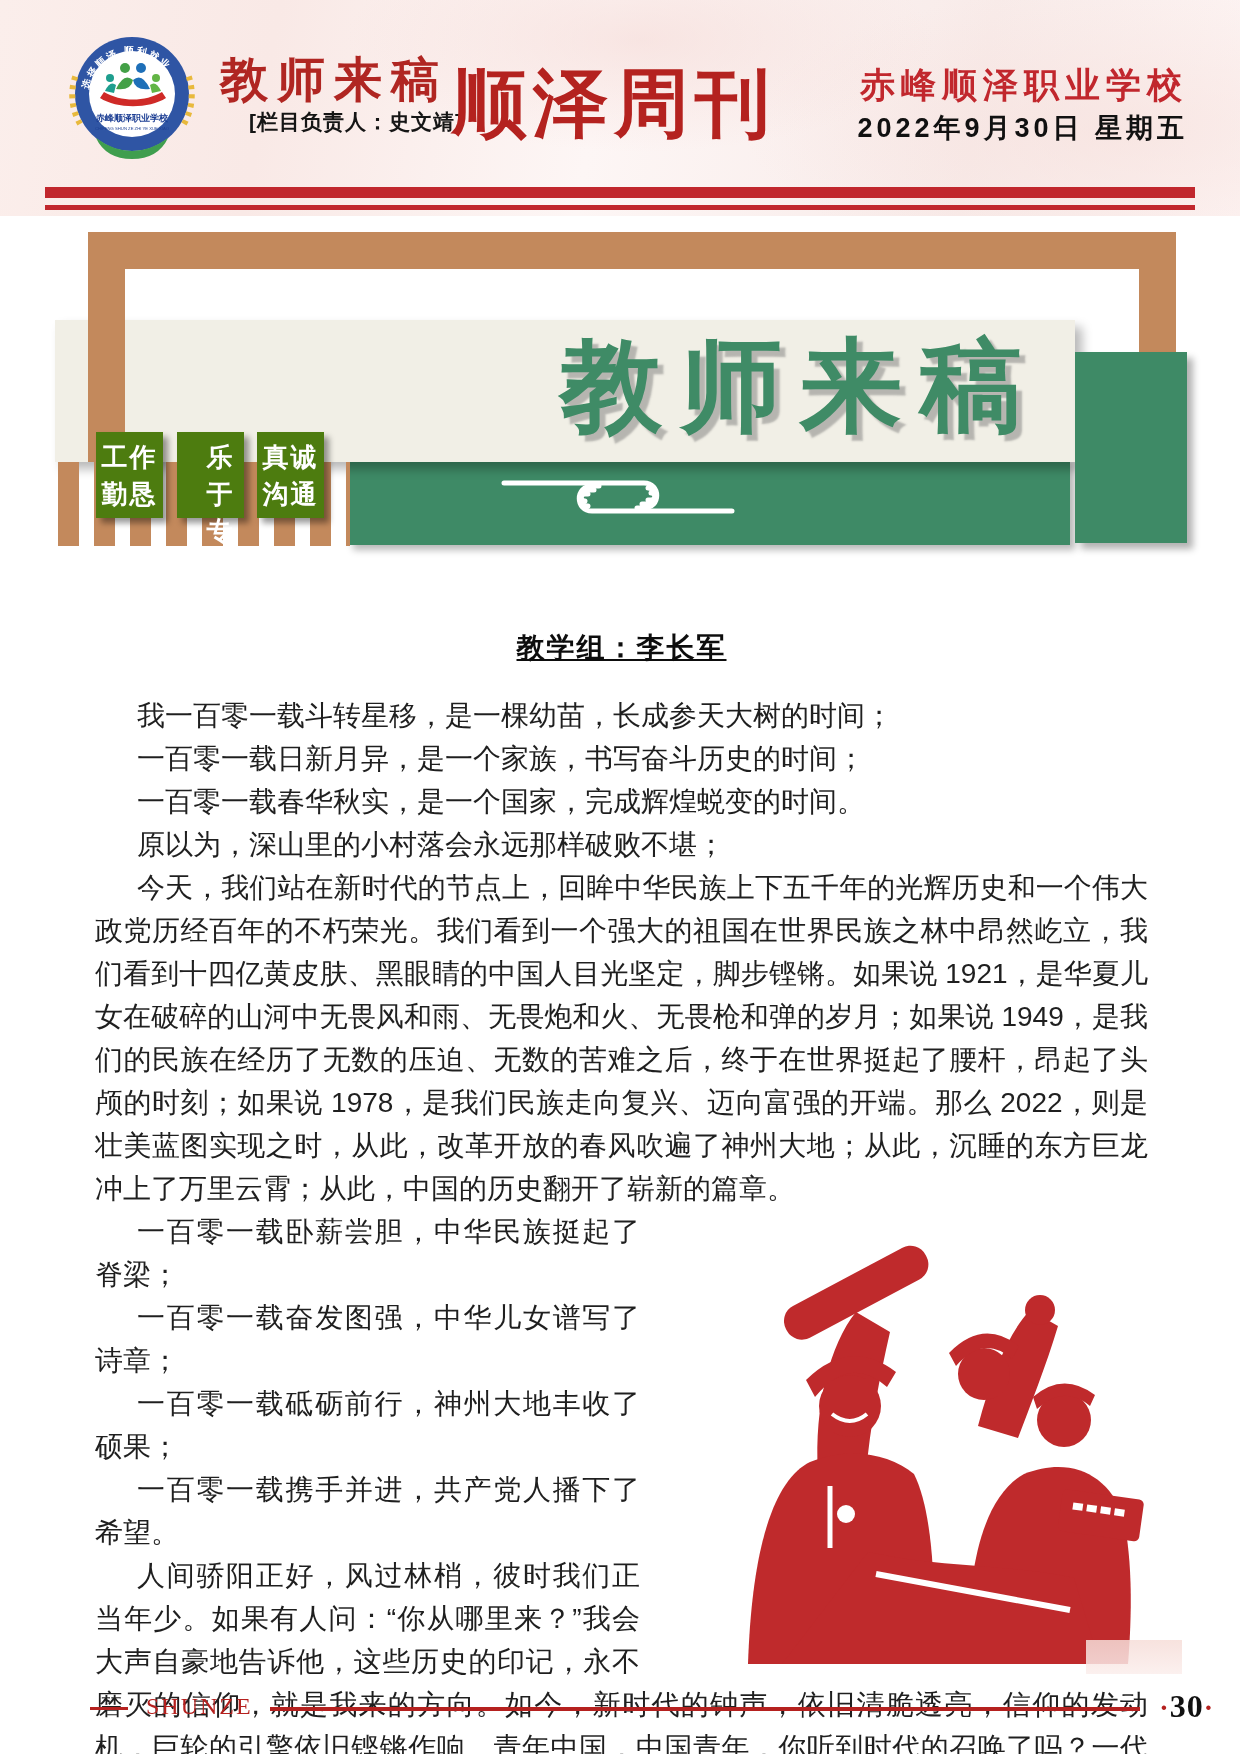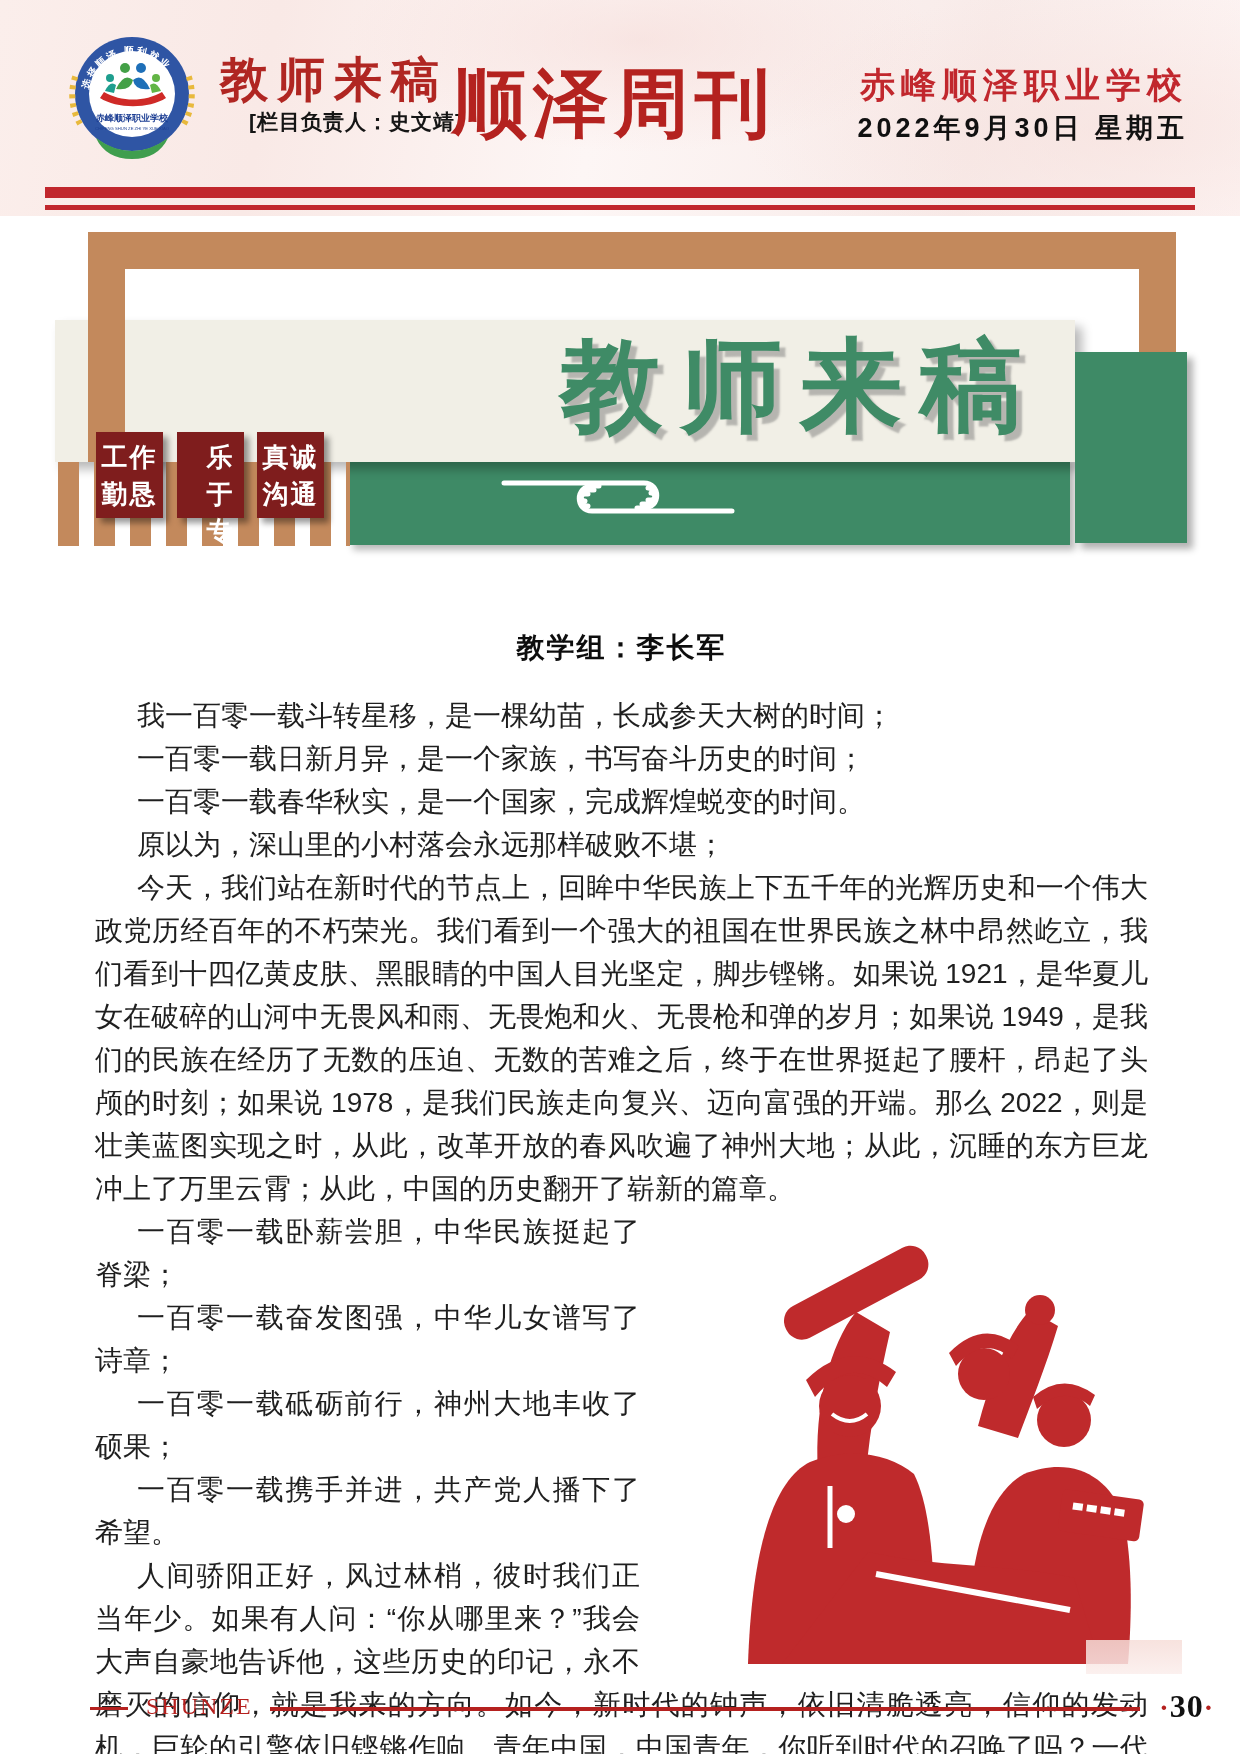--- a/index.html
+++ b/index.html
@@ -57,38 +57,38 @@
   .banner-title{
     position:absolute;left:505px;top:12px;font-size:102px;line-height:108px;font-weight:900;
     color:#3f8b66;letter-spacing:18px;white-space:nowrap;
     text-shadow:6px 6px 2px rgba(110,110,110,.45);
   }
   .stripes{
     position:absolute;left:58px;top:462px;width:292px;height:84px;z-index:2;
     background:repeating-linear-gradient(90deg,#c3895c 0 21px,rgba(0,0,0,0) 21px 36px);
   }
   .tag{
-    position:absolute;top:432px;width:67px;height:86px;background:#7f1d1d;color:#fff;
+    position:absolute;top:432px;width:67px;height:86px;background:#4d7c0f;color:#fff;
     text-align:center;font-size:26px;line-height:37px;font-weight:700;letter-spacing:2px;
     padding-top:7px;box-sizing:border-box;box-shadow:5px 5px 6px rgba(0,0,0,.4);z-index:5;
   }
   .tag1{left:96px;} .tag2{left:177px;padding-left:20px;} .tag3{left:257px;}
   .scroll-icon{position:absolute;left:498px;top:466px;width:240px;height:62px;z-index:6;}
   
   .article{
     position:absolute;left:0;top:628px;width:1240px;box-sizing:border-box;
     padding:0 92px 0 95px;color:#1f1f1f;
   }
   .art-title{
     margin:0 0 22px 0;text-align:center;font-family:"Liberation Serif",serif;
     font-size:45px;line-height:62px;font-weight:900;color:#0d0d0d;letter-spacing:3px;
   }
   .art-byline{
     margin:0 0 26px 0;text-align:center;font-family:"Liberation Serif",serif;
-    font-size:28px;line-height:40px;font-weight:700;color:#0d0d0d;letter-spacing:2px;
+    font-size:28px;line-height:40px;font-weight:700;color:#0d0d0d;letter-spacing:2px;text-decoration:underline;
   }
   .article p{
     margin:0;font-size:28px;line-height:43px;text-align:justify;text-indent:42px;
   }
   .illu{
     float:right;width:470px;height:450px;margin:4px 0 0 38px;
   }
   
   .ft-dash{position:absolute;left:90px;top:1707px;width:38px;height:3px;background:#b5211f;}
   .ft-brand{

